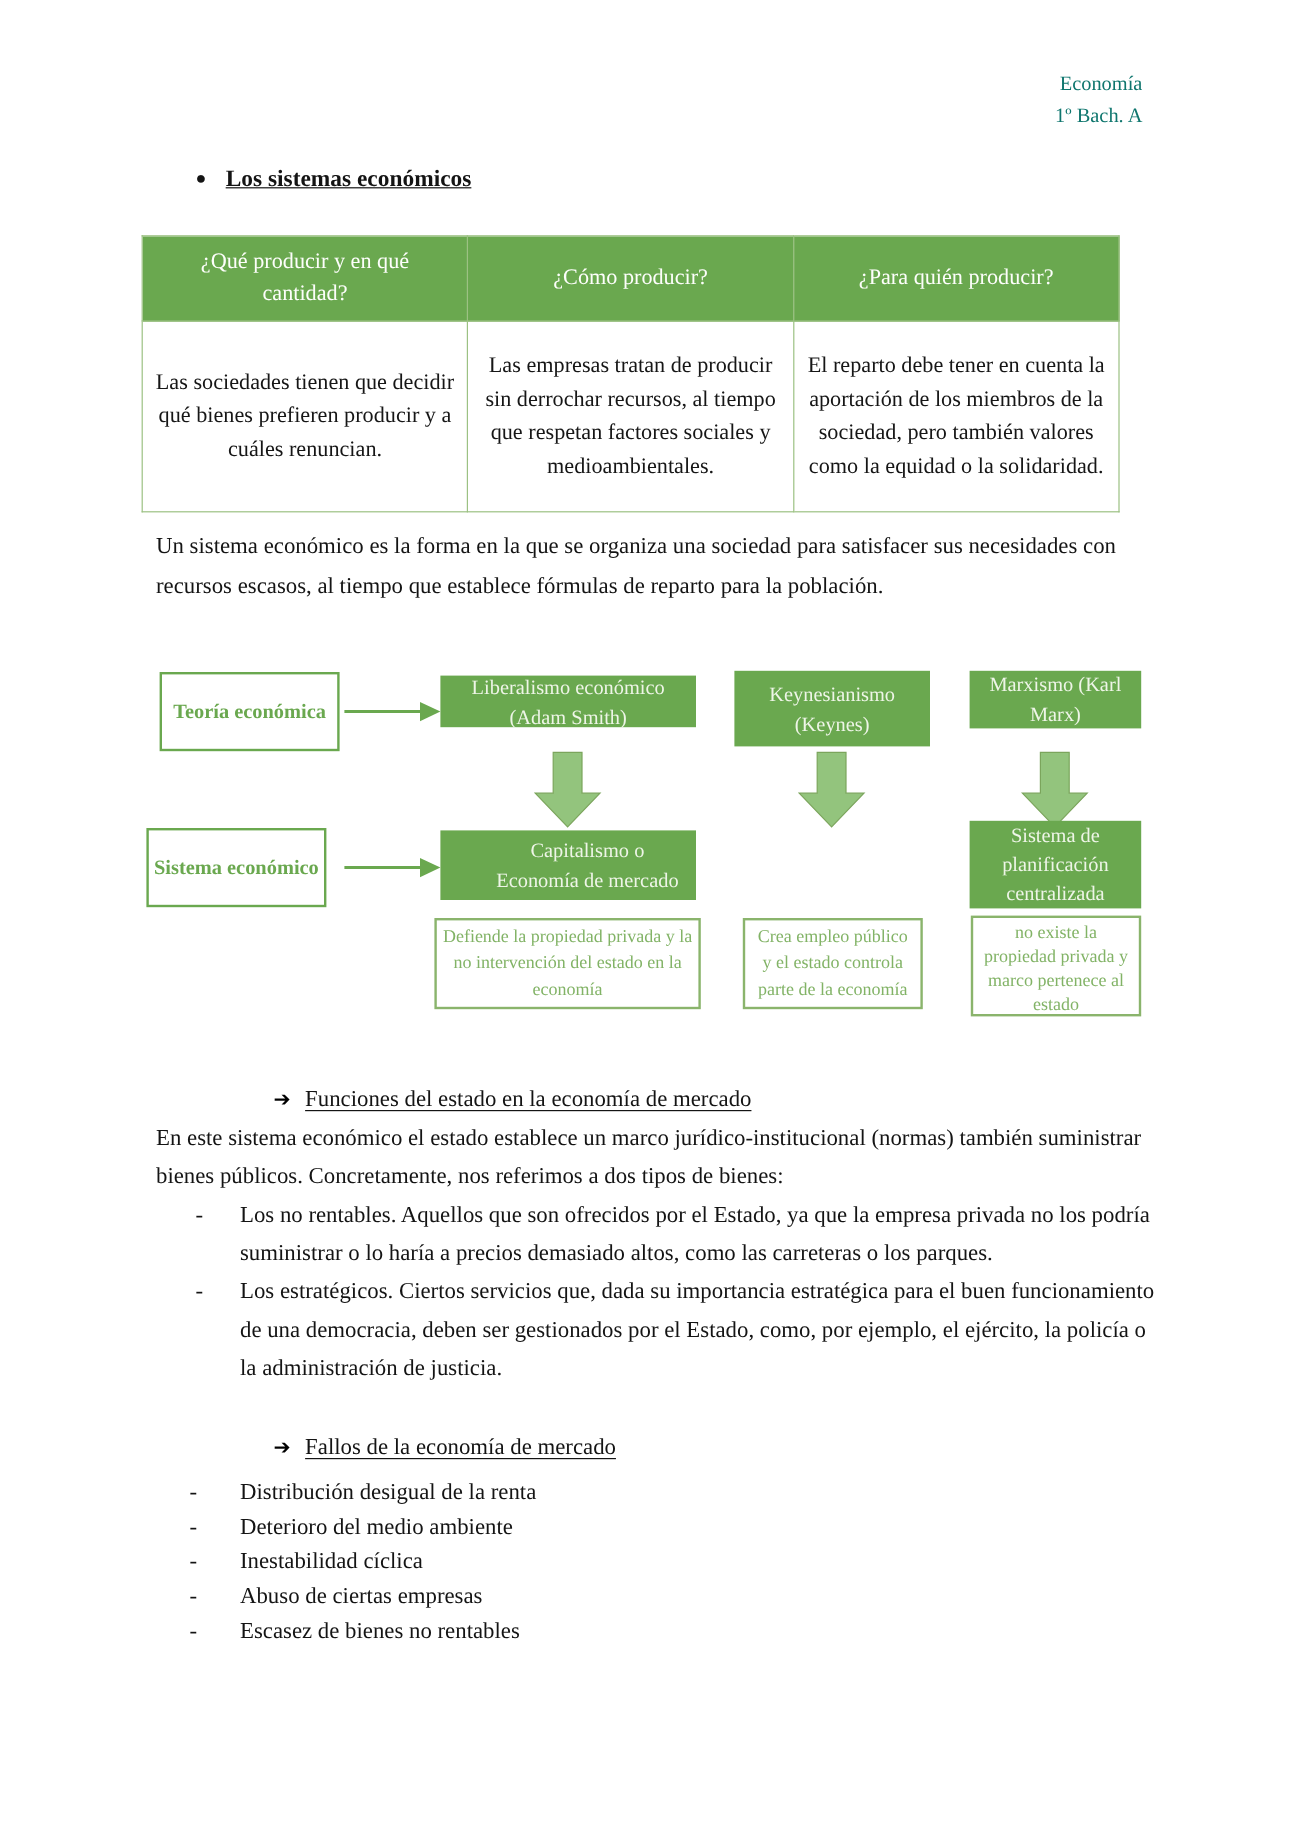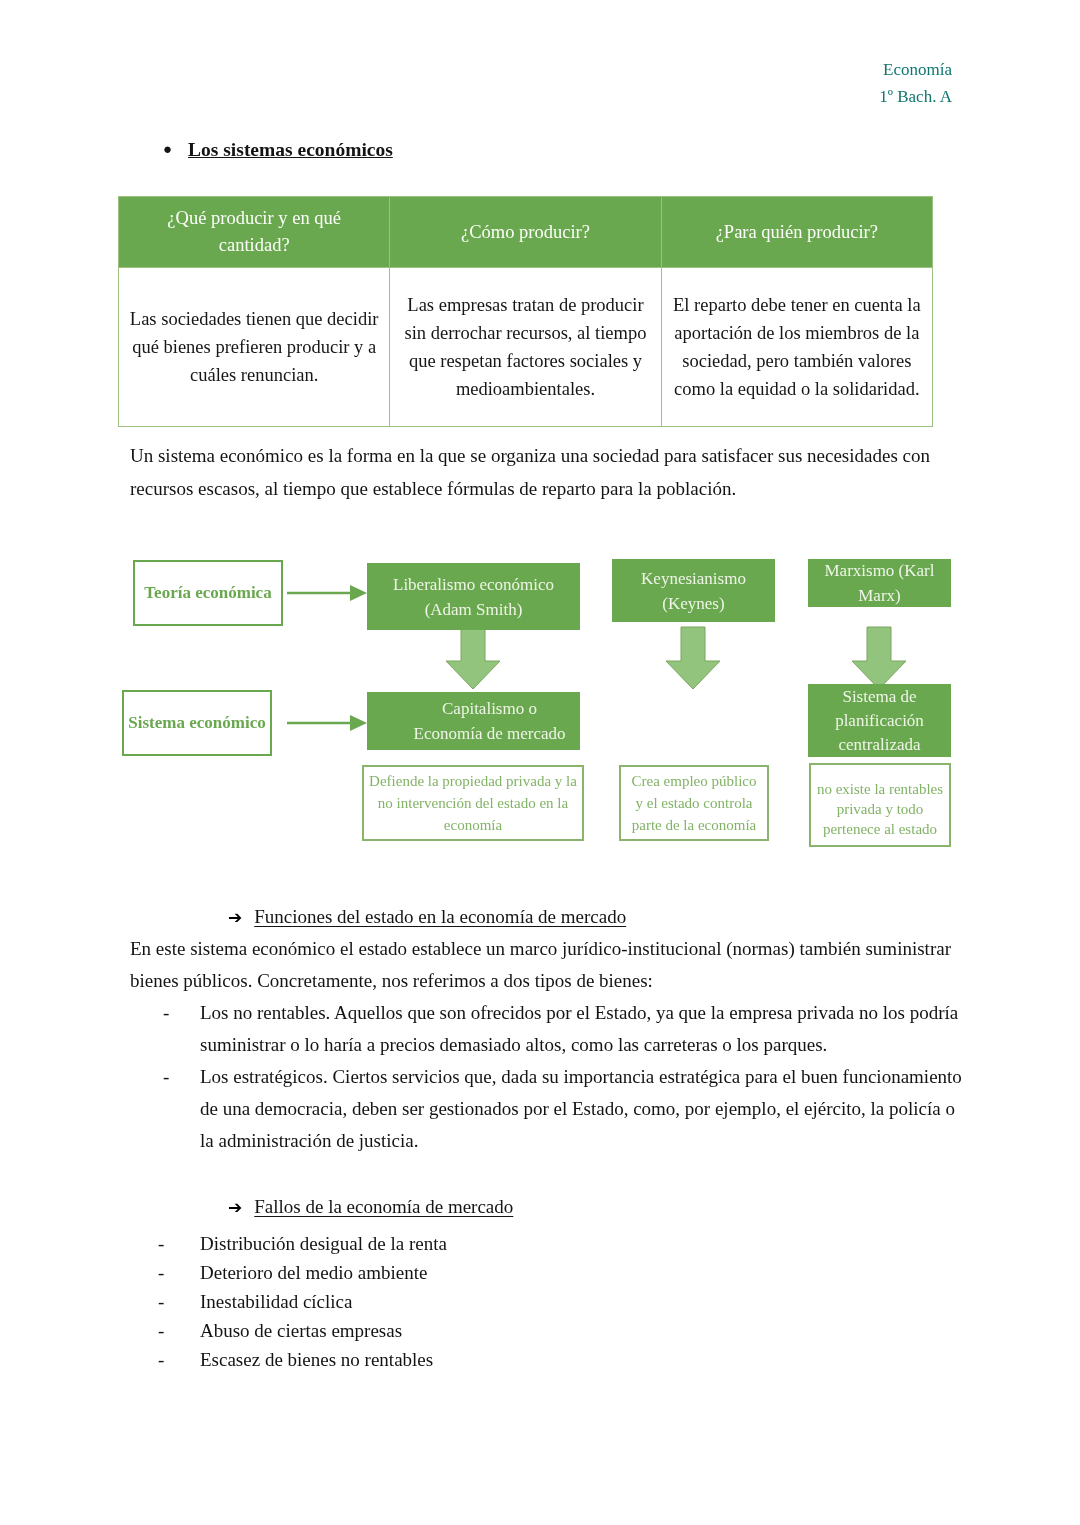--- a/index.html
+++ b/index.html
@@ -36,21 +36,21 @@
   }
 
   
   .intro { top:440px; left:130px; width:822px; font-size:19px; line-height:32.5px; }
 
   
   .diagram { top:545px; left:0; width:1080px; height:320px; }
   .dbox { position:absolute; box-sizing:border-box; display:flex; align-items:center; justify-content:center; text-align:center; }
   .label-box { border:2.5px solid #6aa84f; background:#ffffff; color:#6aa84f; font-weight:bold; font-size:17px; line-height:24px; }
   .green-box { background:#6aa84f; color:#eef5e7; font-size:17px; line-height:25px; padding:2px 8px; }
-  .desc-box  { border:2px solid #8ab46c; background:#ffffff; color:#82b366; font-size:15px; line-height:22px; padding:14px 5px; overflow:hidden; }
+  .desc-box  { border:2px solid #8ab46c; background:#ffffff; color:#82b366; font-size:15px; line-height:22px; padding:3px 5px; overflow:hidden; }
   .desc-box.tight { line-height:20px; }
   svg.arrows { position:absolute; left:0; top:0; pointer-events:none; }
 
   
   .section { left:130px; width:832px; font-size:19px; line-height:32px; }
   .sec-head { white-space:nowrap; }
   .sec-head .pad { display:inline-block; width:98px; }
   .sec-head .arrow-glyph { font-family:"DejaVu Sans", sans-serif; font-size:17px; color:#000; }
   .sec-head .head-txt { text-decoration:underline; text-underline-offset:3px; margin-left:12px;text-align:center; }
   .li { display:flex; }
@@ -107,32 +107,32 @@
     <g>
       <polygon points="681,82 705,82 705,116 720,116 693,144 666,116 681,116" fill="#93c47d" stroke="#7ba55c" stroke-width="1"></polygon>
     </g>
     <g>
       <polygon points="867,82 891,82 891,116 906,116 879,144 852,116 867,116" fill="#93c47d" stroke="#7ba55c" stroke-width="1"></polygon>
     </g>
   </svg>
 
   <div class="dbox label-box" style="left:133px; top:15px; width:150px; height:66px;">Teoría económica</div>
 
-  <div class="dbox green-box" style="left:367px; top:18px; width:213px; height:67px;">Liberalismo económico (Adam Smith)</div>
+  <div class="dbox green-box" style="left:367px; top:18px; width:213px; height:43px;">Liberalismo económico (Adam Smith)</div>
   <div class="dbox green-box" style="left:612px; top:14px; width:163px; height:63px;">Keynesianismo (Keynes)</div>
   <div class="dbox green-box" style="left:808px; top:14px; width:143px; height:48px;">Marxismo (Karl Marx)</div>
 
   <div class="dbox label-box" style="left:122px; top:145px; width:150px; height:66px;">Sistema económico</div>
 
   <div class="dbox green-box" style="left:367px; top:147px; width:213px; height:58px;padding-left:40px;">Capitalismo o Economía de mercado</div>
   <div class="dbox green-box" style="left:808px; top:139px; width:143px; height:73px; line-height:24px;">Sistema de planificación centralizada</div>
 
   <div class="dbox desc-box" style="left:362px; top:220px; width:222px; height:76px;">Defiende la propiedad privada y la no intervención del estado en la economía</div>
   <div class="dbox desc-box" style="left:619px; top:220px; width:150px; height:76px;">Crea empleo público y el estado controla parte de la economía</div>
-  <div class="dbox desc-box tight" style="left:809px; top:218px; width:142px; height:84px; align-items:flex-start;">no existe la rentables privada y todo pertenece al estado</div>
+  <div class="dbox desc-box tight" style="left:809px; top:218px; width:142px; height:84px; align-items:flex-start;">no existe la propiedad privada y marco pertenece al estado</div>
 </div>
 
 <div class="abs section" style="top:901px;">
   <div class="sec-head">
     <span class="pad"></span><span class="arrow-glyph">➔</span><span class="head-txt">Funciones del estado en la economía de mercado</span>
   </div>
   <div>En este sistema económico el estado establece un marco jurídico-institucional (normas) también suministrar bienes públicos. Concretamente, nos referimos a dos tipos de bienes:</div>
   <div class="li">
     <span class="dash">-</span>
     <span class="txt">Los no rentables. Aquellos que son ofrecidos por el Estado, ya que la empresa privada no los podría suministrar o lo haría a precios demasiado altos, como las carreteras o los parques.</span>

